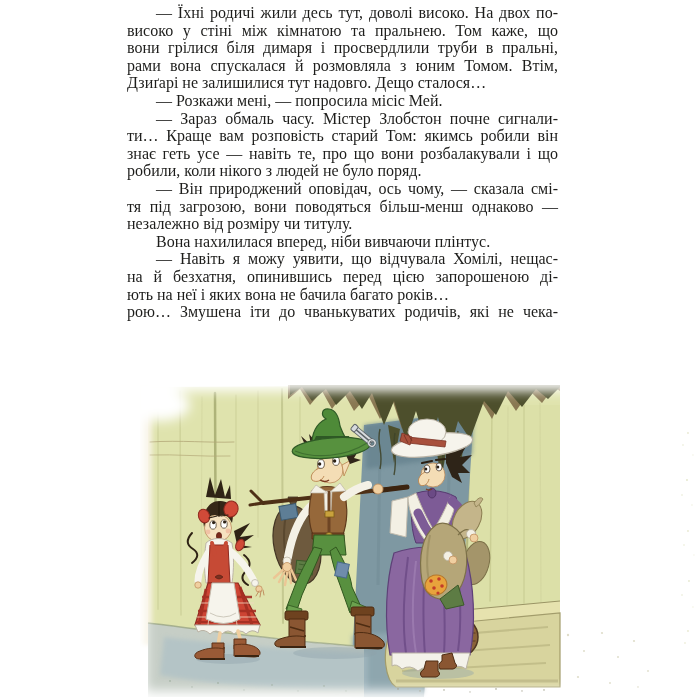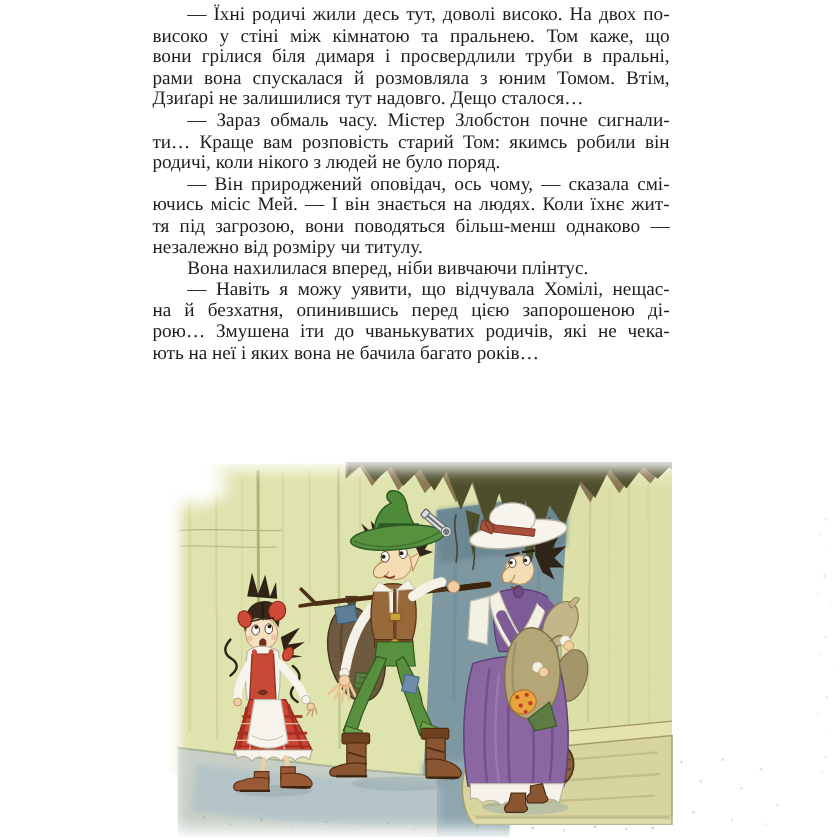--- a/index.html
+++ b/index.html
@@ -18,32 +18,33 @@
 <body>
 
 <div class="page">
 
   <div class="text-block">
     <div class="line indent">— Їхні родичі жили десь тут, доволі високо. На двох по-</div>
     <div class="line">високо у стіні між кімнатою та пральнею. Том каже, що</div>
     <div class="line">вони грілися біля димаря і просвердлили труби в пральні,</div>
     <div class="line">рами вона спускалася й розмовляла з юним Томом. Втім,</div>
     <div class="line last">Дзиґарі не залишилися тут надовго. Дещо сталося…</div>
+    <div class="line indent last">— Розкажи мені, — попросила місіс Мей.</div>
     <div class="line indent">— Зараз обмаль часу. Містер Злобстон почне сигнали-</div>
     <div class="line">ти… Краще вам розповість старий Том: якимсь робили він</div>
-    <div class="line last">родичі, коли нікого з людей не було поряд.</div>
+    <div class="line">знає геть усе — навіть те, про що вони розбалакували і що</div>
+    <div class="line last">робили, коли нікого з людей не було поряд.</div>
     <div class="line indent">— Він природжений оповідач, ось чому, — сказала смі-</div>
-    <div class="line">ючись місіс Мей. — І він знається на людях. Коли їхнє жит-</div>
     <div class="line">тя під загрозою, вони поводяться більш-менш однаково —</div>
     <div class="line last">незалежно від розміру чи титулу.</div>
     <div class="line indent last">Вона нахилилася вперед, ніби вивчаючи плінтус.</div>
     <div class="line indent">— Навіть я можу уявити, що відчувала Хомілі, нещас-</div>
     <div class="line">на й безхатня, опинившись перед цією запорошеною ді-</div>
+    <div class="line last">ють на неї і яких вона не бачила багато років…</div>
     <div class="line">рою… Змушена іти до чванькуватих родичів, які не чека-</div>
-    <div class="line last">ють на неї і яких вона не бачила багато років…</div>
   </div>
 
   <div class="illustration">
   <svg width="560" height="315" viewBox="0 0 560 315" xmlns="http://www.w3.org/2000/svg">
     <defs>
       <filter id="soft1" x="-30%" y="-30%" width="160%" height="160%">
             <feGaussianBlur stdDeviation="2.2"></feGaussianBlur>
           </filter>
       <filter id="soft2" x="-60%" y="-60%" width="220%" height="220%">
             <feGaussianBlur stdDeviation="6"></feGaussianBlur>

